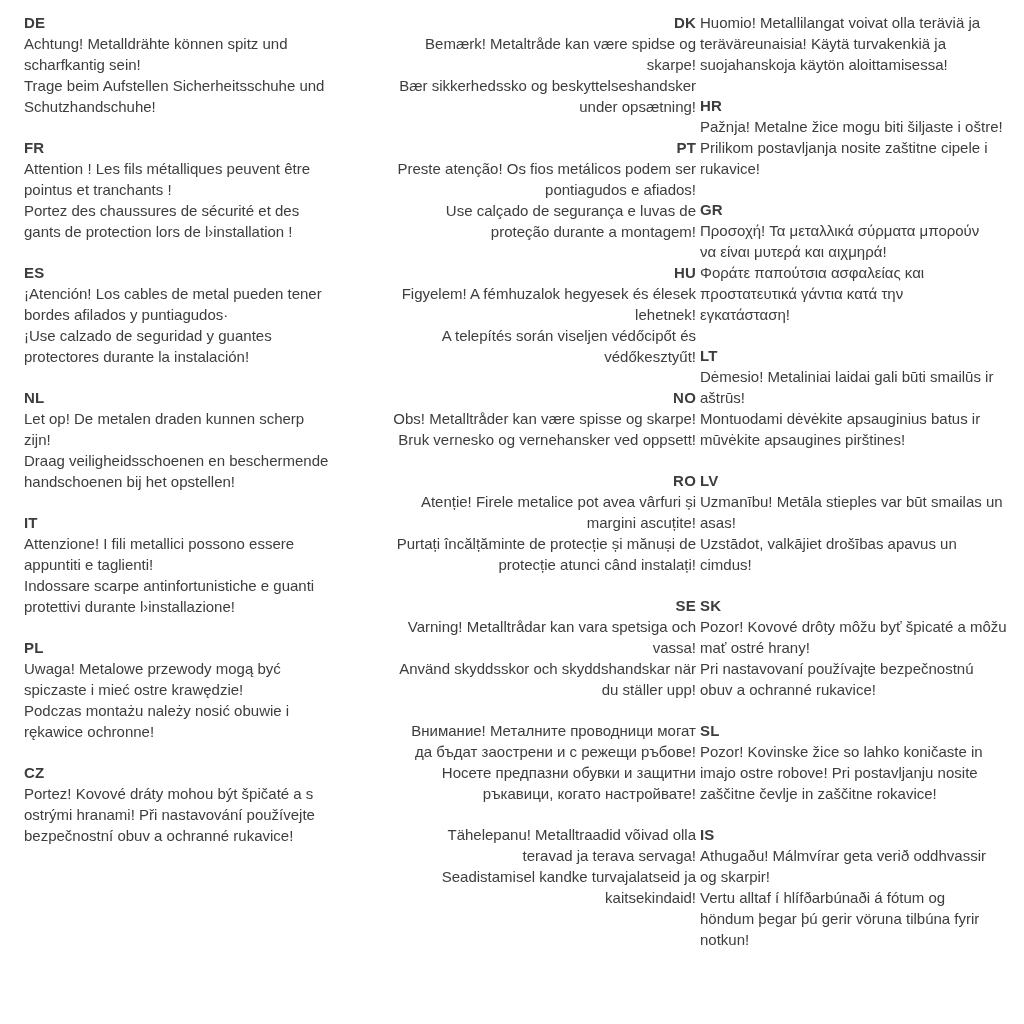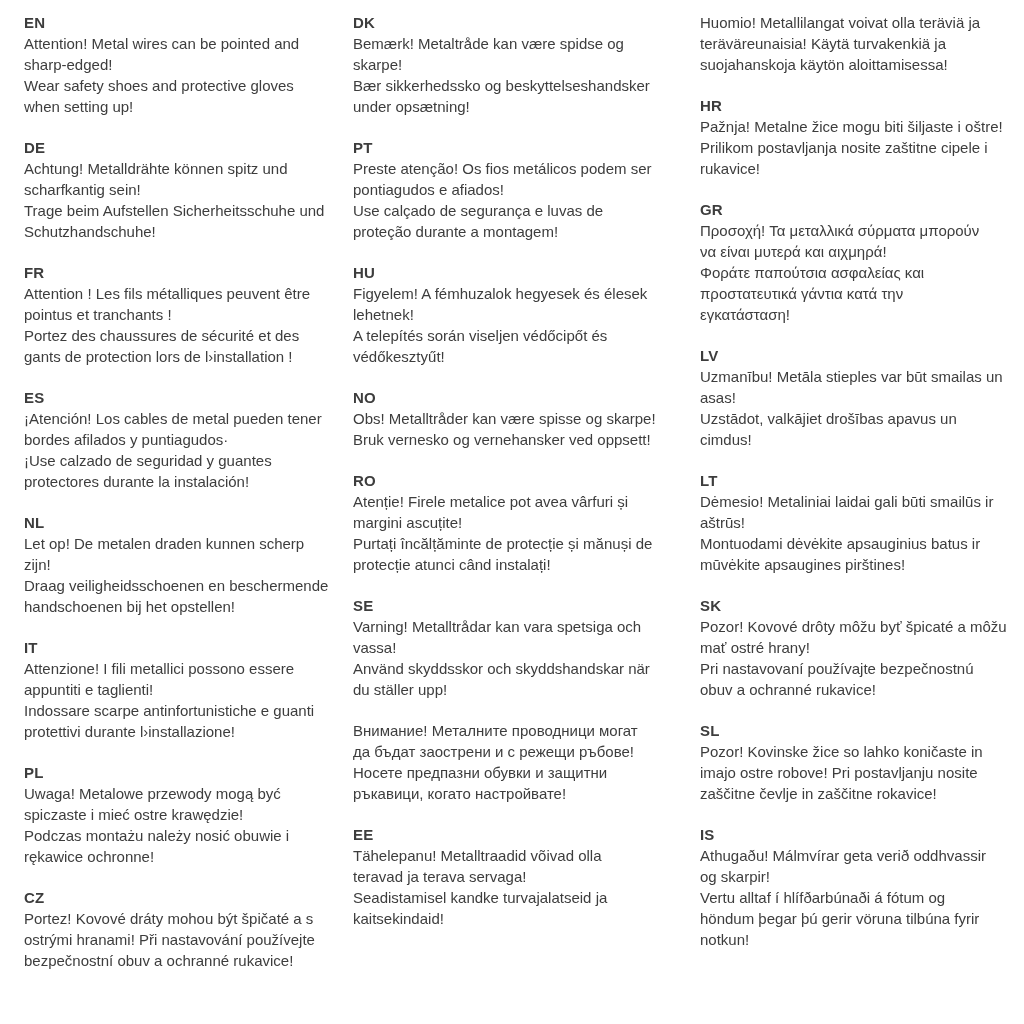--- a/index.html
+++ b/index.html
@@ -14,21 +14,21 @@
     background: #ffffff;
     font-family: "Liberation Sans", sans-serif;
     color: #3d3d3d;
     overflow: hidden;
   }
   .col {
     position: absolute;
     top: 12px;
   }
   .col-1 { left: 24px;  width: 324px; }
-  .col-2 { left: 353px; width: 332px; }
+  .col-2 { left: 364px; width: 332px; text-align: right; }
   .col-3 { left: 700px; width: 318px; }
   .block {
     margin-bottom: 20px;
   }
   .lang-code {
     font-size: 15px;
     font-weight: bold;
     line-height: 21px;
     letter-spacing: 0.2px;
   }
@@ -38,27 +38,20 @@
     white-space: pre;
   }
 </style>
 </head>
 <body>
 
 <div class="page">
 
   <div class="col col-1">
     <div class="block">
-      <div class="lang-code">EN</div>
-      <div class="warning-text">Attention! Metal wires can be pointed and
-sharp-edged!
-Wear safety shoes and protective gloves
-when setting up!</div>
-    </div>
-    <div class="block">
       <div class="lang-code">DE</div>
       <div class="warning-text">Achtung! Metalldrähte können spitz und
 scharfkantig sein!
 Trage beim Aufstellen Sicherheitsschuhe und
 Schutzhandschuhe!</div>
     </div>
     <div class="block">
       <div class="lang-code">FR</div>
       <div class="warning-text">Attention ! Les fils métalliques peuvent être
 pointus et tranchants !
@@ -142,21 +135,20 @@
 Använd skyddsskor och skyddshandskar när
 du ställer upp!</div>
     </div>
     <div class="block">
       <div class="warning-text">Внимание! Металните проводници могат
 да бъдат заострени и с режещи ръбове!
 Носете предпазни обувки и защитни
 ръкавици, когато настройвате!</div>
     </div>
     <div class="block">
-      <div class="lang-code">EE</div>
       <div class="warning-text">Tähelepanu! Metalltraadid võivad olla
 teravad ja terava servaga!
 Seadistamisel kandke turvajalatseid ja
 kaitsekindaid!</div>
     </div>
   </div>
 
   <div class="col col-3">
     <div class="block">
       <div class="warning-text">Huomio! Metallilangat voivat olla teräviä ja
@@ -171,32 +163,32 @@
     </div>
     <div class="block">
       <div class="lang-code">GR</div>
       <div class="warning-text">Προσοχή! Τα μεταλλικά σύρματα μπορούν
 να είναι μυτερά και αιχμηρά!
 Φοράτε παπούτσια ασφαλείας και
 προστατευτικά γάντια κατά την
 εγκατάσταση!</div>
     </div>
     <div class="block">
+      <div class="lang-code">LT</div>
+      <div class="warning-text">Dėmesio! Metaliniai laidai gali būti smailūs ir
+aštrūs!
+Montuodami dėvėkite apsauginius batus ir
+mūvėkite apsaugines pirštines!</div>
+    </div>
+    <div class="block">
       <div class="lang-code">LV</div>
       <div class="warning-text">Uzmanību! Metāla stieples var būt smailas un
 asas!
 Uzstādot, valkājiet drošības apavus un
 cimdus!</div>
-    </div>
-    <div class="block">
-      <div class="lang-code">LT</div>
-      <div class="warning-text">Dėmesio! Metaliniai laidai gali būti smailūs ir
-aštrūs!
-Montuodami dėvėkite apsauginius batus ir
-mūvėkite apsaugines pirštines!</div>
     </div>
     <div class="block">
       <div class="lang-code">SK</div>
       <div class="warning-text">Pozor! Kovové drôty môžu byť špicaté a môžu
 mať ostré hrany!
 Pri nastavovaní používajte bezpečnostnú
 obuv a ochranné rukavice!</div>
     </div>
     <div class="block">
       <div class="lang-code">SL</div>

